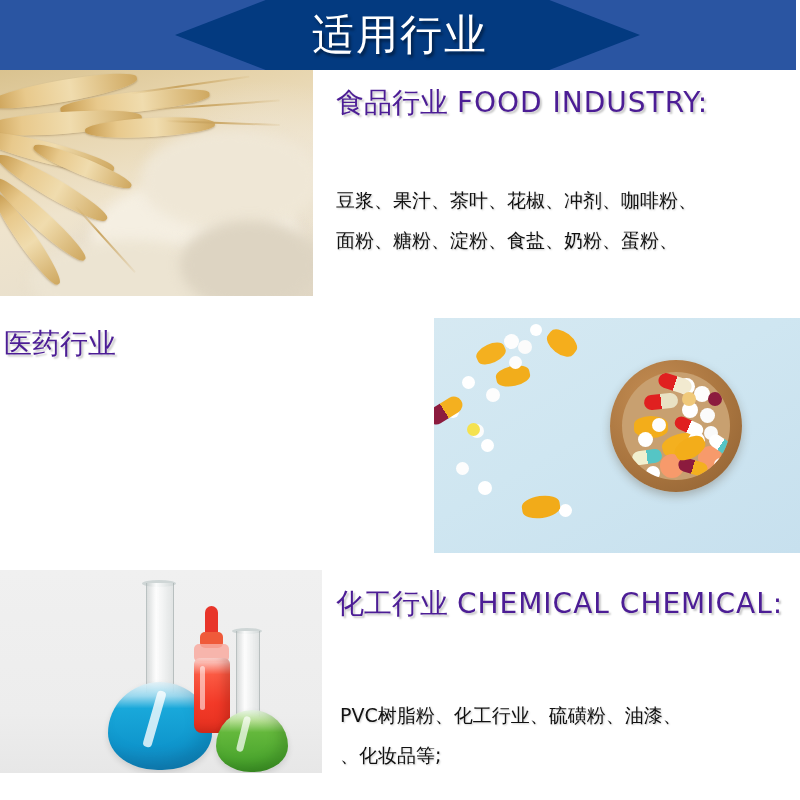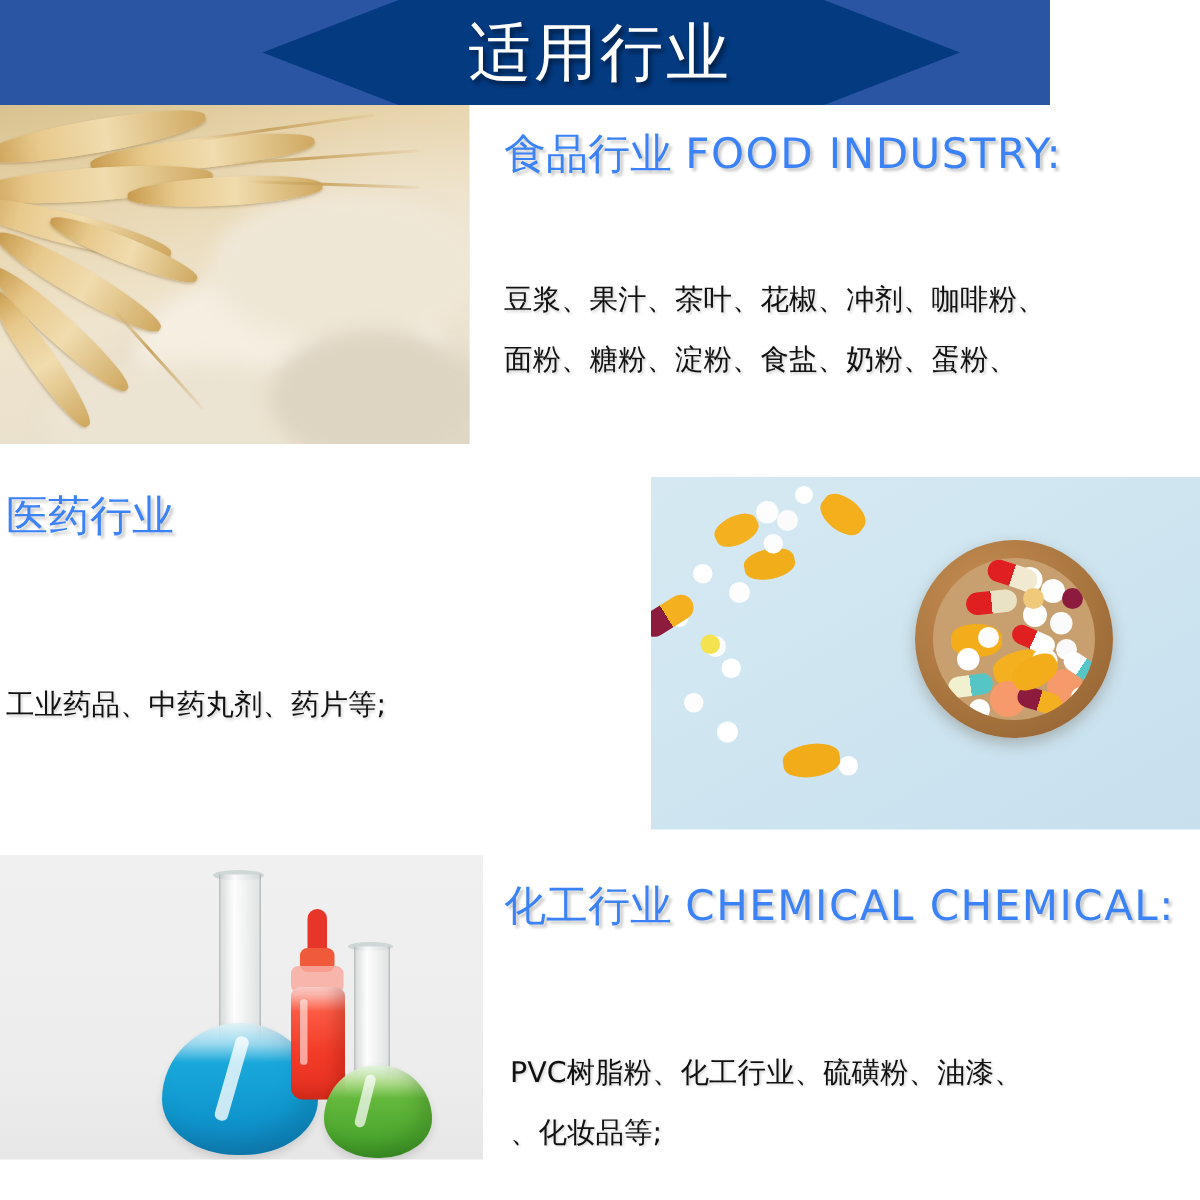--- a/index.html
+++ b/index.html
@@ -13,21 +13,21 @@
     background: #ffffff;
     font-family: "Liberation Sans", "DejaVu Sans", sans-serif;
     position: relative;
   }
 
   
   .banner {
     position: absolute;
     left: 0;
     top: 0;
-    width: 700px;
+    width: 796px;
     height: 70px;
     background: #2a55a2;
     overflow: hidden;
     text-decoration: underline;
   }
   .banner-hex {
     position: absolute;
     left: 175px;
     top: 0;
     width: 465px;
@@ -142,21 +142,21 @@
     background: #cfd6d6;
   }
   .flask-bulb {
     position: absolute;
     border-radius: 50% 50% 48% 48% / 58% 58% 42% 42%;
   }
 
   
   .section-heading {
     position: absolute;
-    color: #3b82f6;
+    color: #4c1d95;
     font-size: 28px;
     font-weight: 400;
     white-space: nowrap;
     text-shadow: 2px 2px 2px rgba(0,0,0,0.22);
     font-family: "DejaVu Sans", sans-serif;
   }
   .section-heading .en {
     letter-spacing: 1px;
   }
   .section-body {
@@ -268,21 +268,20 @@
       <div class="pill cap" style="left:86px; top:66px; width:26px; height:13px; background:linear-gradient(90deg,#ffffff 50%,#55c5c5 50%); transform:rotate(34deg);"></div>
     </div>
   </div>
 </div>
 
 <div class="section-heading" id="head-pharma">
   <span>医药行业</span><br>
 </div>
 
 <div class="section-body" id="body-pharma">
-  <div>工业药品、中药丸剂、药片等;</div>
 </div>
 
 <div class="pic" id="pic-chem">
 
   <div class="flask-lip" style="left:142px; top:10px;  width:34px; height:7px;"></div>
   <div class="flask-neck" style="left:146px; top:13px;  width:26px; height:110px;"></div>
   <div class="flask-bulb" style="left:108px; top:112px; width:104px; height:88px;
               background:linear-gradient(180deg, rgba(235,248,252,0.9) 0%, rgba(150,215,238,0.95) 16%, #19a8da 30%, #0f96cd 72%, #1184bb 100%);
               box-shadow: inset -10px -8px 16px rgba(0,60,95,0.22), 0 3px 6px rgba(0,0,0,0.12);"></div>
   <div style="position:absolute; left:150px; top:120px; width:9px; height:58px; background:rgba(255,255,255,0.78); transform:rotate(16deg); border-radius:4px;"></div>

